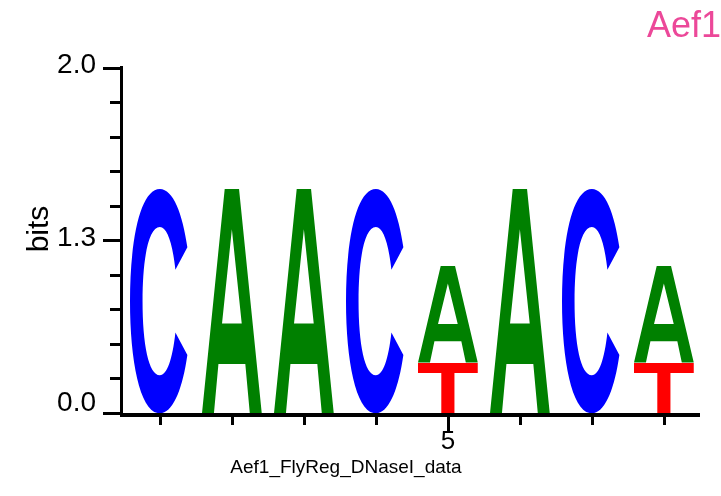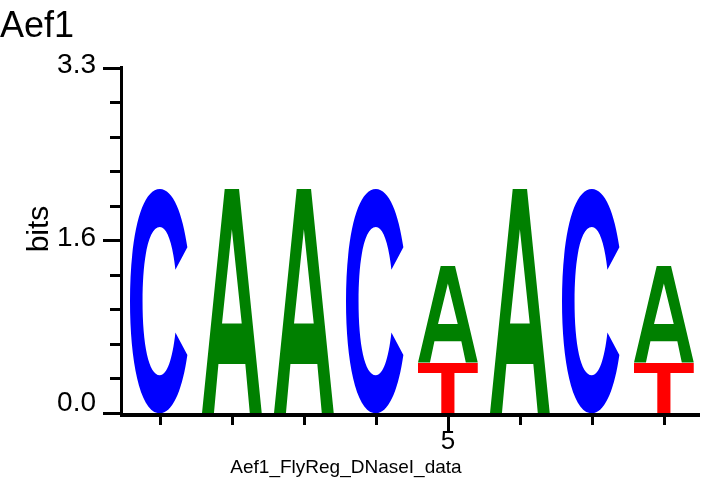--- a/index.html
+++ b/index.html
@@ -9,23 +9,23 @@
     font-family:"Liberation Sans", sans-serif;
     overflow:hidden;
     position:relative;
   }
   #root{position:absolute;left:0;top:0;width:721px;height:496px;}
 
   
   .title{
     position:absolute;
     left:0; top:4px; width:721px;
-    text-align:left;
+    text-align:right;
     font-size:36px;
-    color:#000000;
+    color:#ec4899;
     letter-spacing:0px;
     font-family:"Liberation Sans", sans-serif;
   }
 
   
   .ylabel{
     position:absolute;
     left:-22px; top:212px;
     width:120px;
     text-align:center;
@@ -129,22 +129,22 @@
       <div class="ytick minor" style="top: 377px;"></div>
       <div class="ytick minor" style="top: 342.5px;"></div>
       <div class="ytick minor" style="top: 308px;"></div>
       <div class="ytick minor" style="top: 273.5px;"></div>
       <div class="ytick major" style="top: 239px;"></div>
       <div class="ytick minor" style="top: 204.5px;"></div>
       <div class="ytick minor" style="top: 170px;"></div>
       <div class="ytick minor" style="top: 135.5px;"></div>
       <div class="ytick minor" style="top: 101px;"></div>
       <div class="ytick major" style="top: 66.5px;"></div>
-      <div class="yticklabel" style="top: 50px; left: 24px;">3.3</div>
-      <div class="yticklabel" style="top: 222.5px; left: 24px;">1.6</div>
+      <div class="yticklabel" style="top: 50px; left: 24px;">2.0</div>
+      <div class="yticklabel" style="top: 222.5px; left: 24px;">1.3</div>
       <div class="yticklabel" style="top: 388px; left: 24px;">0.0</div>
     </div>
 
   <div class="logo-area" id="logo-area">
       <div class="stack" style="left: 6.12px; width: 59.76px;">
         <div class="glyph" style="height: 224.25px;">
           <svg viewBox="0 0 100 100" preserveAspectRatio="none">
             <path d="M50 0 C18 0 0 22 0 50 C0 78 18 100 50 100 C72 100 88 89 96 74 L76 64 C71 76 62 83 50 83 C31 83 21 69 21 50 C21 31 31 17 50 17 C62 17 71 24 76 36 L96 26 C88 11 72 0 50 0 Z" fill="#0000FF"></path>
           </svg>
         </div>

